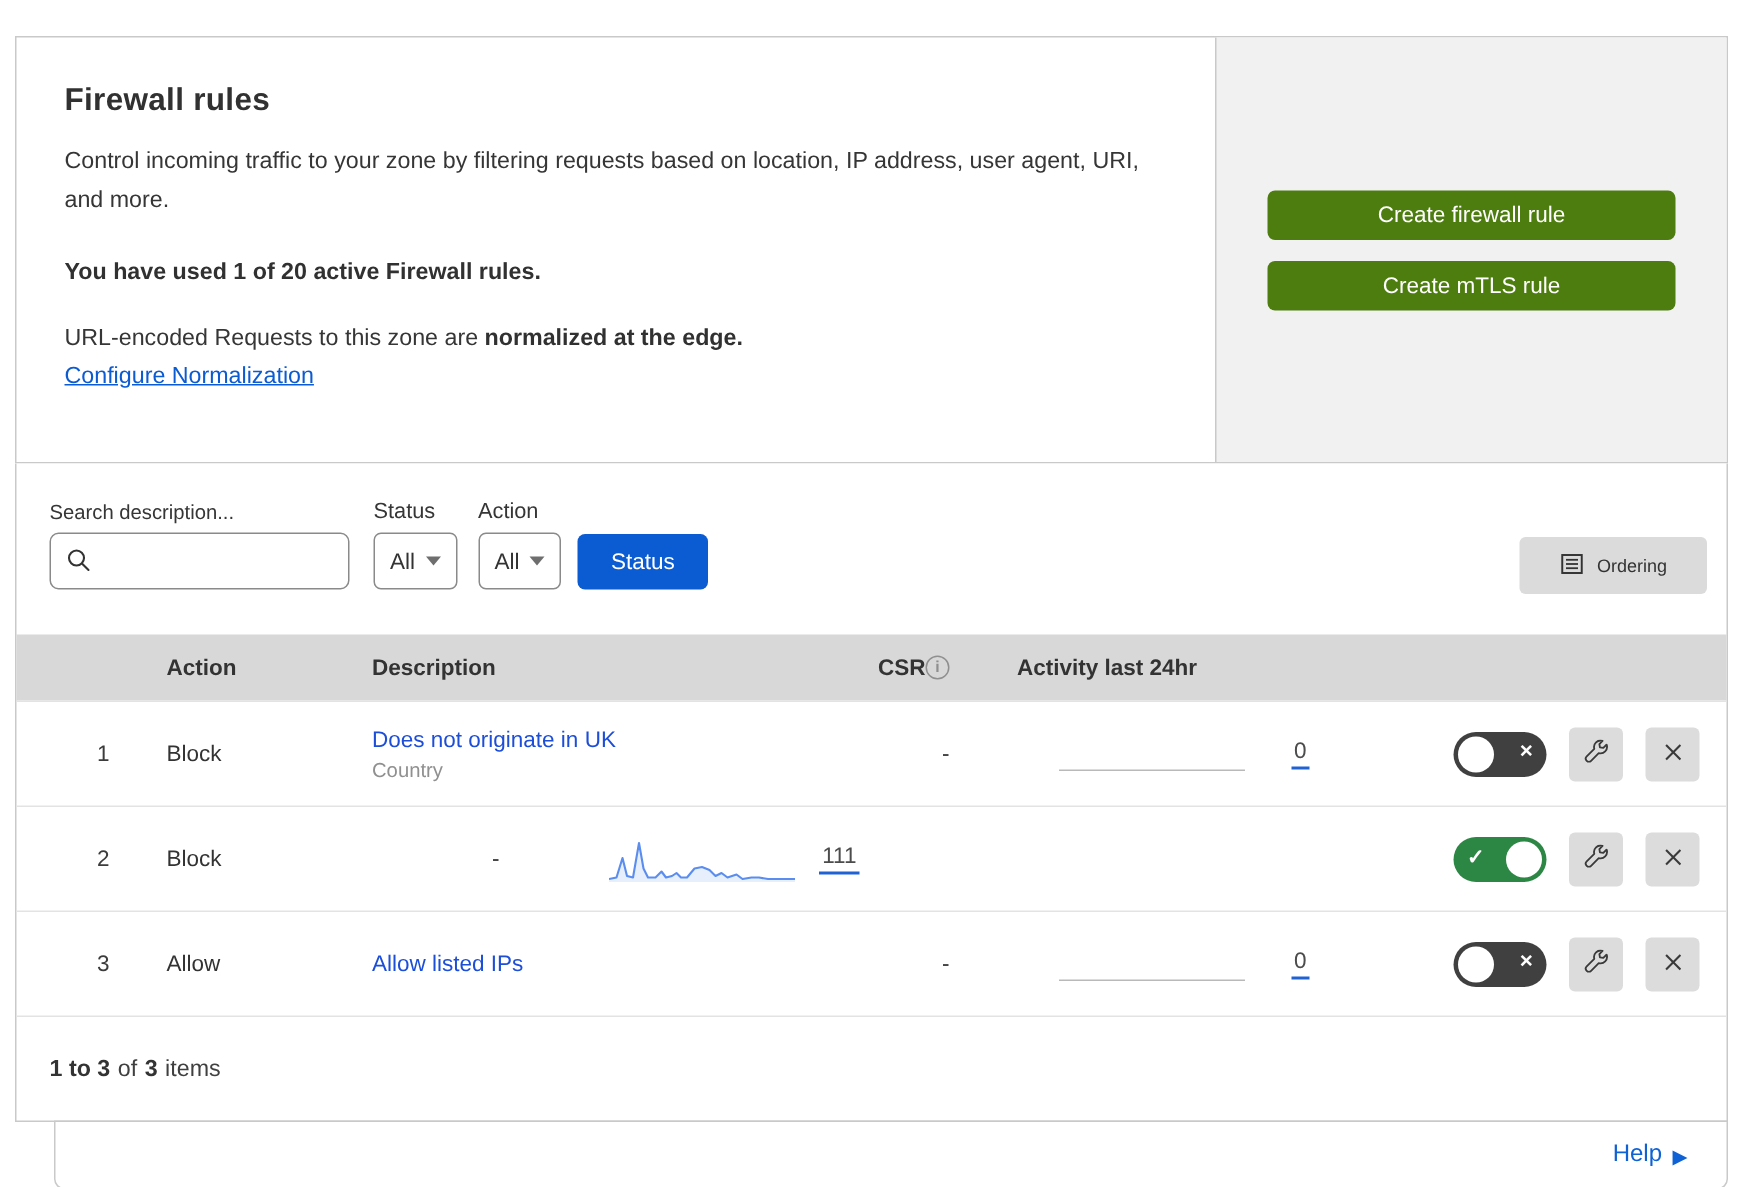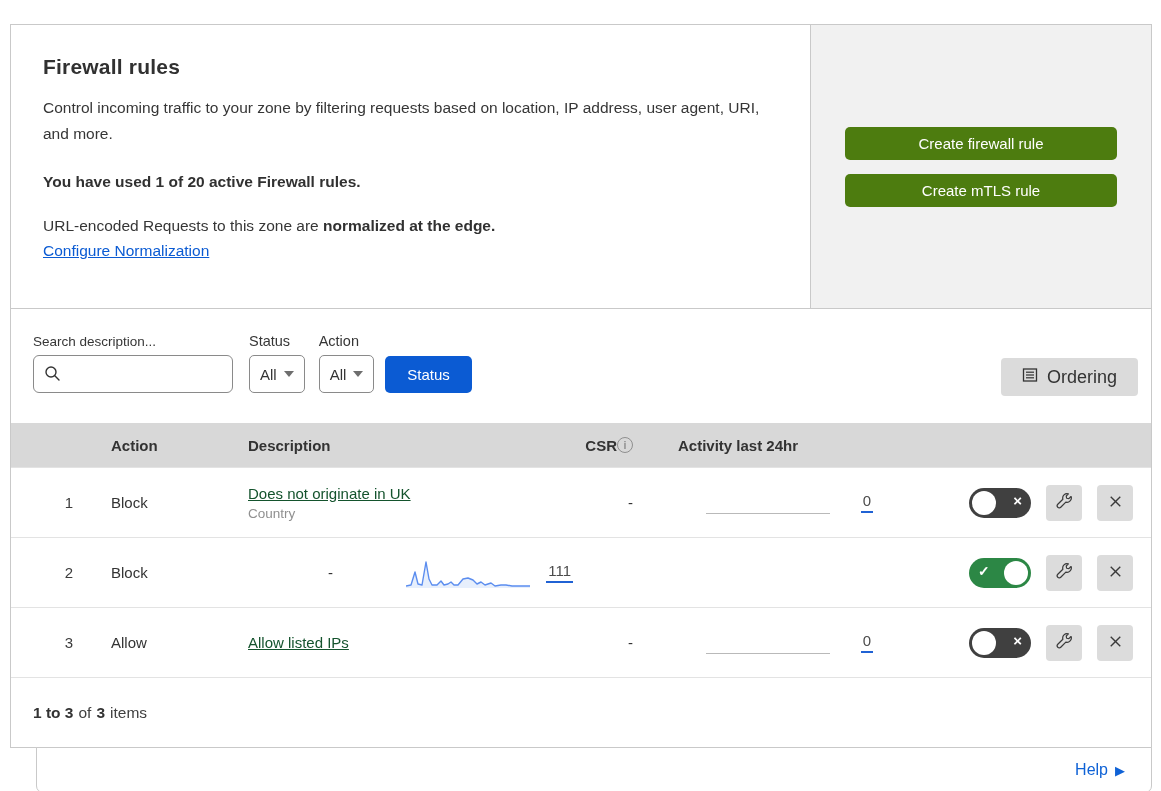--- a/index.html
+++ b/index.html
@@ -26,32 +26,32 @@
   .fgroup { display:flex; flex-direction:column; }
   .flabel { font-size:13.5px; color:#363636; margin-bottom:6px; }
   .flabel-lg { font-size:14.5px; }
   .search-wrap { position:relative; width:200px; }
   .search-input { width:200px; height:38px; border:1px solid #8a8a8a; border-radius:6px; padding:0 10px 0 36px; font-size:14px; font-family:"Liberation Sans",sans-serif; color:#333; }
   .search-glyph { position:absolute; left:11px; top:10px; }
   .select-box { height:38px; border:1px solid #8a8a8a; border-radius:5px; background:#fff; display:flex; align-items:center; padding:0 10px; gap:7px; font-size:15px; color:#333; cursor:pointer; }
   .caret { width:0; height:0; border-left:5px solid transparent; border-right:5px solid transparent; border-top:6px solid #6e6e6e; }
   .btn-search { height:37px; padding:0 22px; background:#0b5bd3; color:#fff; border:none; border-radius:5px; font-size:15px; font-family:"Liberation Sans",sans-serif; cursor:pointer; }
   .gap16{ margin-left:16px; } .gap14{ margin-left:14px; } .gap11{ margin-left:11px; }
-  .btn-ordering { position:absolute; right:13px; top:49px; height:38px; width:137px; background:#dbdbdb; border:none; border-radius:4px; display:flex; align-items:center; justify-content:center; gap:9px; font-size:18px; color:#333; font-family:"Liberation Sans",sans-serif; cursor:pointer; }
+  .btn-ordering { position:absolute; right:13px; top:49px; height:38px; width:125px; background:#dbdbdb; border:none; border-radius:4px; display:flex; align-items:center; justify-content:center; gap:9px; font-size:12px; color:#333; font-family:"Liberation Sans",sans-serif; cursor:pointer; }
 
   
   .thead { display:flex; align-items:center; background:#d8d8d8; height:44px; font-size:15px; font-weight:700; color:#333; }
   .trow { display:flex; align-items:center; height:70px; border-top:1px solid #e3e3e3; font-size:15px; }
   .c-idx { width:62px; text-align:right; color:#3c3c3c; }
   .c-action { width:175px; padding-left:38px; }
   .c-desc { width:300px; }
   .c-csr { width:95px; text-align:right; padding-right:10px; display:flex; justify-content:flex-end; align-items:center; gap:0; }
   .c-activity { width:230px; padding-left:35px; display:flex; align-items:center; }
   .c-controls { flex:1; display:flex; align-items:center; justify-content:flex-end; gap:15px; padding-right:18px; }
-  .desc-title { color:#14532d;text-decoration:underline; }
+  .desc-title { color:#1d4ed8; }
   .desc-sub { margin-top:4px; font-size:13.5px; color:#909090; }
   .info-circle { width:16px; height:16px; border:1px solid #8f8f8f; border-radius:50%; color:#8f8f8f; font-size:10.5px; display:inline-flex; align-items:center; justify-content:center; font-style:normal; }
   .spark-slot { width:124px; height:32px; margin-left:28px; position:relative; }
   .spark-flat { position:absolute; left:0; right:0; bottom:5px; border-bottom:1px solid #b9b9b9; }
   .count-wrap { flex:1; text-align:right; }
   .count-link { display:inline-block; color:#4c4c4c; border-bottom:2px solid #2062d4; padding:0 2px 2px; cursor:pointer; }
   .toggle { width:62px; height:30px; border-radius:15px; position:relative; cursor:pointer; }
   .toggle-off { background:#404040; }
   .toggle-on { background:#2c8745; }
   .knob { position:absolute; top:3px; width:24px; height:24px; background:#fff; border-radius:50%; }

